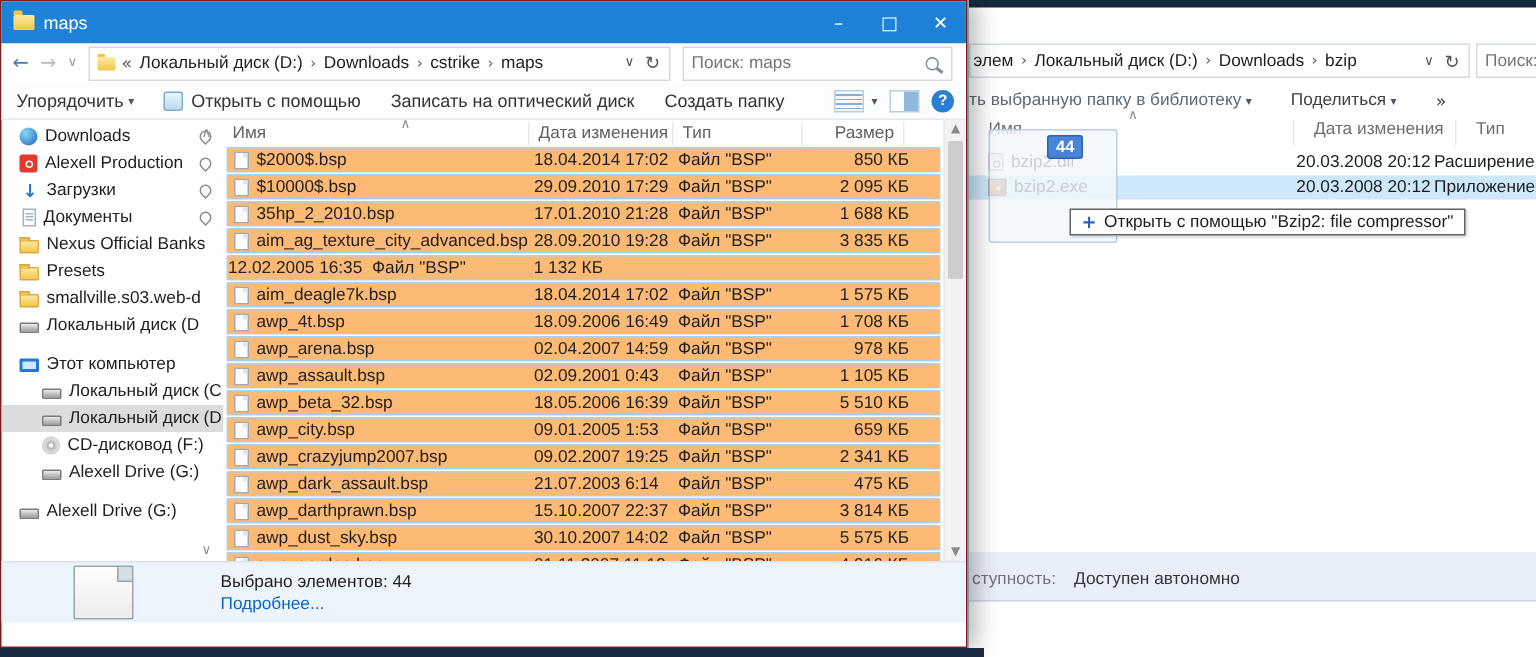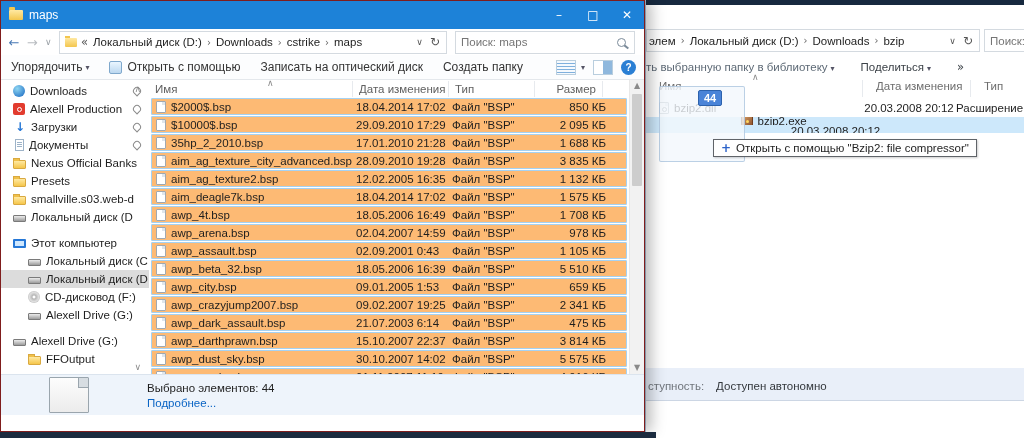--- a/index.html
+++ b/index.html
@@ -30,21 +30,21 @@
   .btoolbar .dark{color:#3c4248;}
   .dd-arrow{font-size:8px;color:#556;margin-left:3px;}
   .bcols{position:absolute;left:0;top:80px;width:100%;height:17px;color:#6d6d6d;display:flex;}
   .bcols .hc{padding-left:13px;border-right:1px solid #e7eaee;}
   .bcols .hc.c-name{width:203px;}
   .bcols .hc.c-date{width:94px;}
   .bcols .hc.c-type{flex:1;border-right:none;}
   .bsort{position:absolute;left:106px;top:72px;color:#8a8a8a;font-size:9px;}
   .brows{position:absolute;left:0;top:100px;width:100%;}
   .brow{display:flex;align-items:center;height:16px;margin-bottom:1px;}
-  .brow.sel{background:#cde8fb;flex-direction:column;}
+  .brow.sel{background:#cde8fb;}
   .brow .cell{white-space:nowrap;overflow:hidden;}
   .brow .c-name{width:203px;padding-left:13px;display:flex;align-items:center;}
   .brow .c-date{width:94px;text-align:center;}
   .brow .c-type{flex:1;}
   .bstatus{position:absolute;left:0;top:368px;width:100%;height:33px;background:#e9eff9;
     border-bottom:1px solid #ccd6e4;display:flex;align-items:flex-start;padding-top:12px;box-sizing:border-box;}
   .bstatus .lbl{color:#70757c;margin-left:2px;}
   .bstatus .val{color:#33373c;margin-left:12px;}
 
   
@@ -218,21 +218,21 @@
           <span class="cell c-date">20.03.2008 20:12</span>
           <span class="cell c-type">Расширение пр</span>
         </div>
 
         <div class="brow sel">
           <span class="cell c-name">
             <span class="fico exe"></span>
             <span>bzip2.exe</span>
           </span>
           <span class="cell c-date">20.03.2008 20:12</span>
-          <span class="cell c-type">Элементов</span>
+          <span class="cell c-type">Приложение</span>
         </div>
       </div>
 
     <div class="ghost"></div>
     <span class="dragbadge">44</span>
     <div class="droptip">
       <span class="plus glyph">+</span>
       <span>Открыть с помощью "Bzip2: file compressor"</span>
     </div>
 
@@ -400,25 +400,20 @@
               <span class="slabel">Alexell Drive (G:)</span>
 
             </div>
 
             <div class="sitem gap">
               <span class="sic disk"></span>
               <span class="slabel">Alexell Drive (G:)</span>
 
             </div>
 
-            <div class="sitem d1">
-              <span class="sic folder"></span>
-              <span class="slabel">FFOutput</span>
-
-            </div>
           </div>
         <span class="sscroll down glyph">∨</span>
       </div>
 
       <div class="filearea">
         <div class="cols">
           <span class="fsort glyph">∧</span>
           <span style="display:flex">
 
               <span class="hc c-name">Имя</span>
@@ -466,45 +461,41 @@
               <span class="cell c-name">
                 <span class="fico"></span>
                 <span>aim_ag_texture_city_advanced.bsp</span>
               </span>
               <span class="cell c-date">28.09.2010 19:28</span>
               <span class="cell c-type">Файл "BSP"</span>
               <span class="cell c-size">3 835 КБ</span>
             </div>
 
             <div class="row">
-              <span class="cell c-name">
-                <span class="fico"></span>
-                <span>aim_ag_texture2.bsp</span>
-              </span>
               <span class="cell c-date">12.02.2005 16:35</span>
               <span class="cell c-type">Файл "BSP"</span>
               <span class="cell c-size">1 132 КБ</span>
             </div>
 
             <div class="row">
               <span class="cell c-name">
                 <span class="fico"></span>
                 <span>aim_deagle7k.bsp</span>
               </span>
               <span class="cell c-date">18.04.2014 17:02</span>
               <span class="cell c-type">Файл "BSP"</span>
               <span class="cell c-size">1 575 КБ</span>
             </div>
 
             <div class="row">
               <span class="cell c-name">
                 <span class="fico"></span>
                 <span>awp_4t.bsp</span>
               </span>
-              <span class="cell c-date">18.05.2006 16:49</span>
+              <span class="cell c-date">18.09.2006 16:49</span>
               <span class="cell c-type">Файл "BSP"</span>
               <span class="cell c-size">1 708 КБ</span>
             </div>
 
             <div class="row">
               <span class="cell c-name">
                 <span class="fico"></span>
                 <span>awp_arena.bsp</span>
               </span>
               <span class="cell c-date">02.04.2007 14:59</span>

